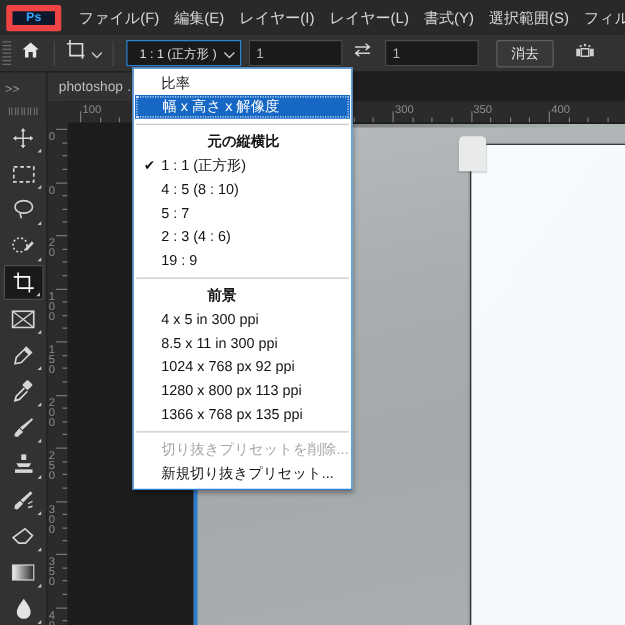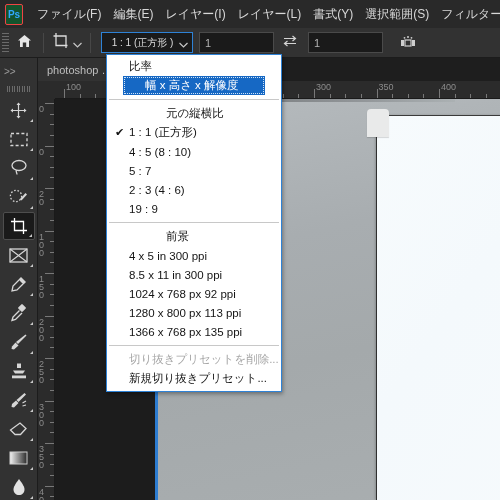--- a/index.html
+++ b/index.html
@@ -17,24 +17,24 @@
 
   
   .menubar {
     position: absolute; left: 0; top: 0;
     width: 500px; height: 28px;
     background: #292929;
     display: flex; align-items: center;
     overflow: hidden;
   }
   .ps-logo {
-    width: 18px; height: 21px;
+    width: 44px; height: 21px;
     margin-left: 5px; margin-right: 8px;
-    background: #14532d;
-    border: 1px solid #ef4444;
+    background: #0f172a;
+    border: 5px solid #ef4444;
     border-radius: 2px;
     color: #31a8ff;
     font-size: 10px; font-weight: bold;
     display: flex; align-items: center; justify-content: center;
     flex: 0 0 auto;
   }
   .menu-item {
     color: #d8d8d8;
     font-size: 12px;
     padding: 4px 6px;
@@ -286,25 +286,25 @@
     width: 14px; flex: 0 0 14px;
     font-size: 11px; color: #141414;
     text-align: left;
   }
   .dd-row .dd-text { flex: 1 1 auto; }
   .dd-row.selected {
     background: #1668c4;
     color: #ffffff;
     outline: 1px dotted #cfe3f7;
     outline-offset: -2px;
-    margin: 0 16px;
+    margin: 0 1px;
   }
   .dd-row.selected .dd-text { color: #ffffff; }
   .dd-row.disabled { color: #a6a6a6; }
-  .dd-row.heading { font-weight: normal; padding-left: 45px; }
+  .dd-row.heading { font-weight: bold; padding-left: 45px; }
   .dd-sep {
     height: 1px; background: #c8c8c8;
     margin: 4px 2px;
   }
 </style>
 </head>
 <body>
 
 <div id="app">
 
@@ -372,20 +372,21 @@
       <span>
         <svg width="16" height="14" viewBox="0 0 16 14">
           <path d="M2 4.5 L13 4.5 M10.5 2 L13.5 4.5 L10.5 7" stroke="#d4d4d4" stroke-width="1.2" fill="none"></path>
           <path d="M14 9.5 L3 9.5 M5.5 7 L2.5 9.5 L5.5 12" stroke="#d4d4d4" stroke-width="1.2" fill="none"></path>
         </svg>
       </span>
     </div>
 
     <div class="num-field" title="高さ">1</div>
 
+    <div class="clear-btn">消去</div>
 
     <div class="gear-icon-wrap">
       <span>
         <svg width="18" height="14" viewBox="0 0 18 14">
           <circle cx="9" cy="3" r="1" fill="#cfcfcf"></circle>
           <circle cx="5.5" cy="3.8" r="0.9" fill="#cfcfcf"></circle>
           <circle cx="12.5" cy="3.8" r="0.9" fill="#cfcfcf"></circle>
           <rect x="2" y="6" width="3" height="6" fill="#cfcfcf"></rect>
           <rect x="6" y="6" width="6" height="6" fill="none" stroke="#cfcfcf" stroke-width="1.2"></rect>
           <rect x="13" y="6" width="3" height="6" fill="#cfcfcf"></rect>

